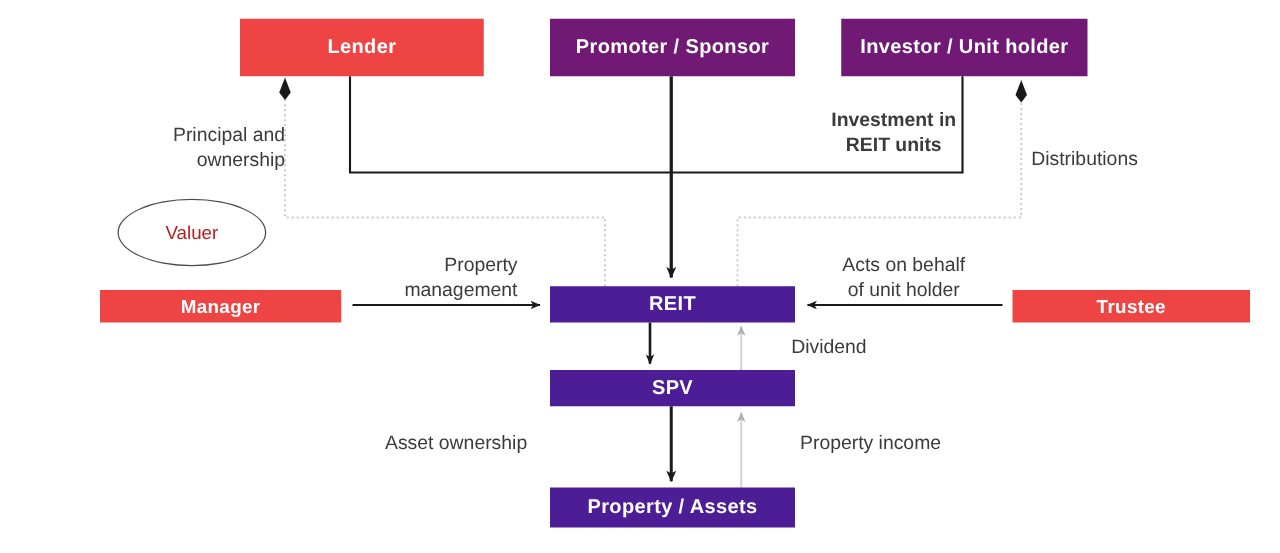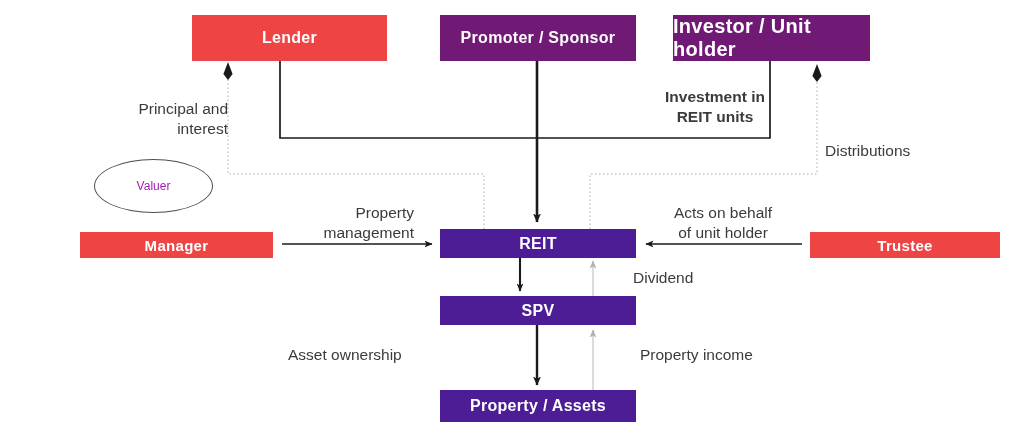--- a/index.html
+++ b/index.html
@@ -12,45 +12,45 @@
     display:flex;align-items:center;justify-content:center;
     color:#ffffff;font-weight:bold;letter-spacing:.3px;
     box-sizing:border-box;
   }
   .node.light{background:#ef4444;}
   .node.dark{background:#701a75;}
   .node.mid{background:#4c1d95;}
 
   #n-lender   {left:192px;top:15px;width:195px;height:46px;font-size:16px;}
   #n-promoter {left:440px;top:15px;width:196px;height:46px;font-size:16px;}
-  #n-investor {left:673px;top:15px;width:197px;height:46px;font-size:20px;}
+  #n-investor {left:673px;top:15px;width:197px;height:46px;font-size:16px;}
   #n-manager  {left:80px;top:232px;width:193px;height:26px;font-size:15px;}
   #n-trustee  {left:810px;top:232px;width:190px;height:26px;font-size:15px;}
   #n-reit     {left:440px;top:229px;width:196px;height:29px;font-size:16px;}
   #n-spv      {left:440px;top:296px;width:196px;height:29px;font-size:16px;}
   #n-property {left:440px;top:390px;width:196px;height:32px;font-size:16px;}
 
   
   #n-valuer{
     position:absolute;left:94px;top:159px;width:117px;height:52px;
     border:1.4px solid #4d4d4d;border-radius:50%;
     display:flex;align-items:center;justify-content:center;
-    color:#a21caf;font-size:12px;background:#fff;
+    color:#b91c1c;font-size:15px;background:#fff;
   }
 
   
   .lbl{position:absolute;color:#3b3b3b;font-size:15.5px;line-height:20px;white-space:pre;}
 
   #t-principal{left:104px;top:99px;width:124px;text-align:right;}
   #t-investment{left:655px;top:87px;width:120px;text-align:center;font-weight:bold;}
-  #t-distributions{left:825px;top:118px;margin-top:23px;}
+  #t-distributions{left:825px;top:118px;}
   #t-propmgmt{left:286px;top:203px;width:128px;text-align:right;}
   #t-acts{left:658px;top:203px;width:130px;text-align:center;}
   #t-dividend{left:633px;top:268px;}
-  #t-assetown{left:288px;top:345px;}
+  #t-assetown{left:308px;top:345px;}
   #t-propincome{left:640px;top:345px;}
 
   svg#wires{position:absolute;left:0;top:0;width:1024px;height:442px;overflow:visible;}
 </style>
 </head>
 <body>
 
 <div id="stage">
 
   <svg id="wires" xmlns="http://www.w3.org/2000/svg">
@@ -121,21 +121,21 @@
 
   <div id="n-trustee" class="node light">Trustee</div>
 
   <div id="n-reit" class="node mid">REIT</div>
 
   <div id="n-spv" class="node mid">SPV</div>
 
   <div id="n-property" class="node mid">Property / Assets</div>
 
   <div class="lbl" id="t-principal">Principal and
-interest</div>
+ownership</div>
 
   <div class="lbl" id="t-investment">Investment in
 REIT units</div>
 
   <div class="lbl" id="t-distributions">Distributions</div>
 
   <div class="lbl" id="t-propmgmt">Property
 management</div>
 
   <div class="lbl" id="t-acts">Acts on behalf

